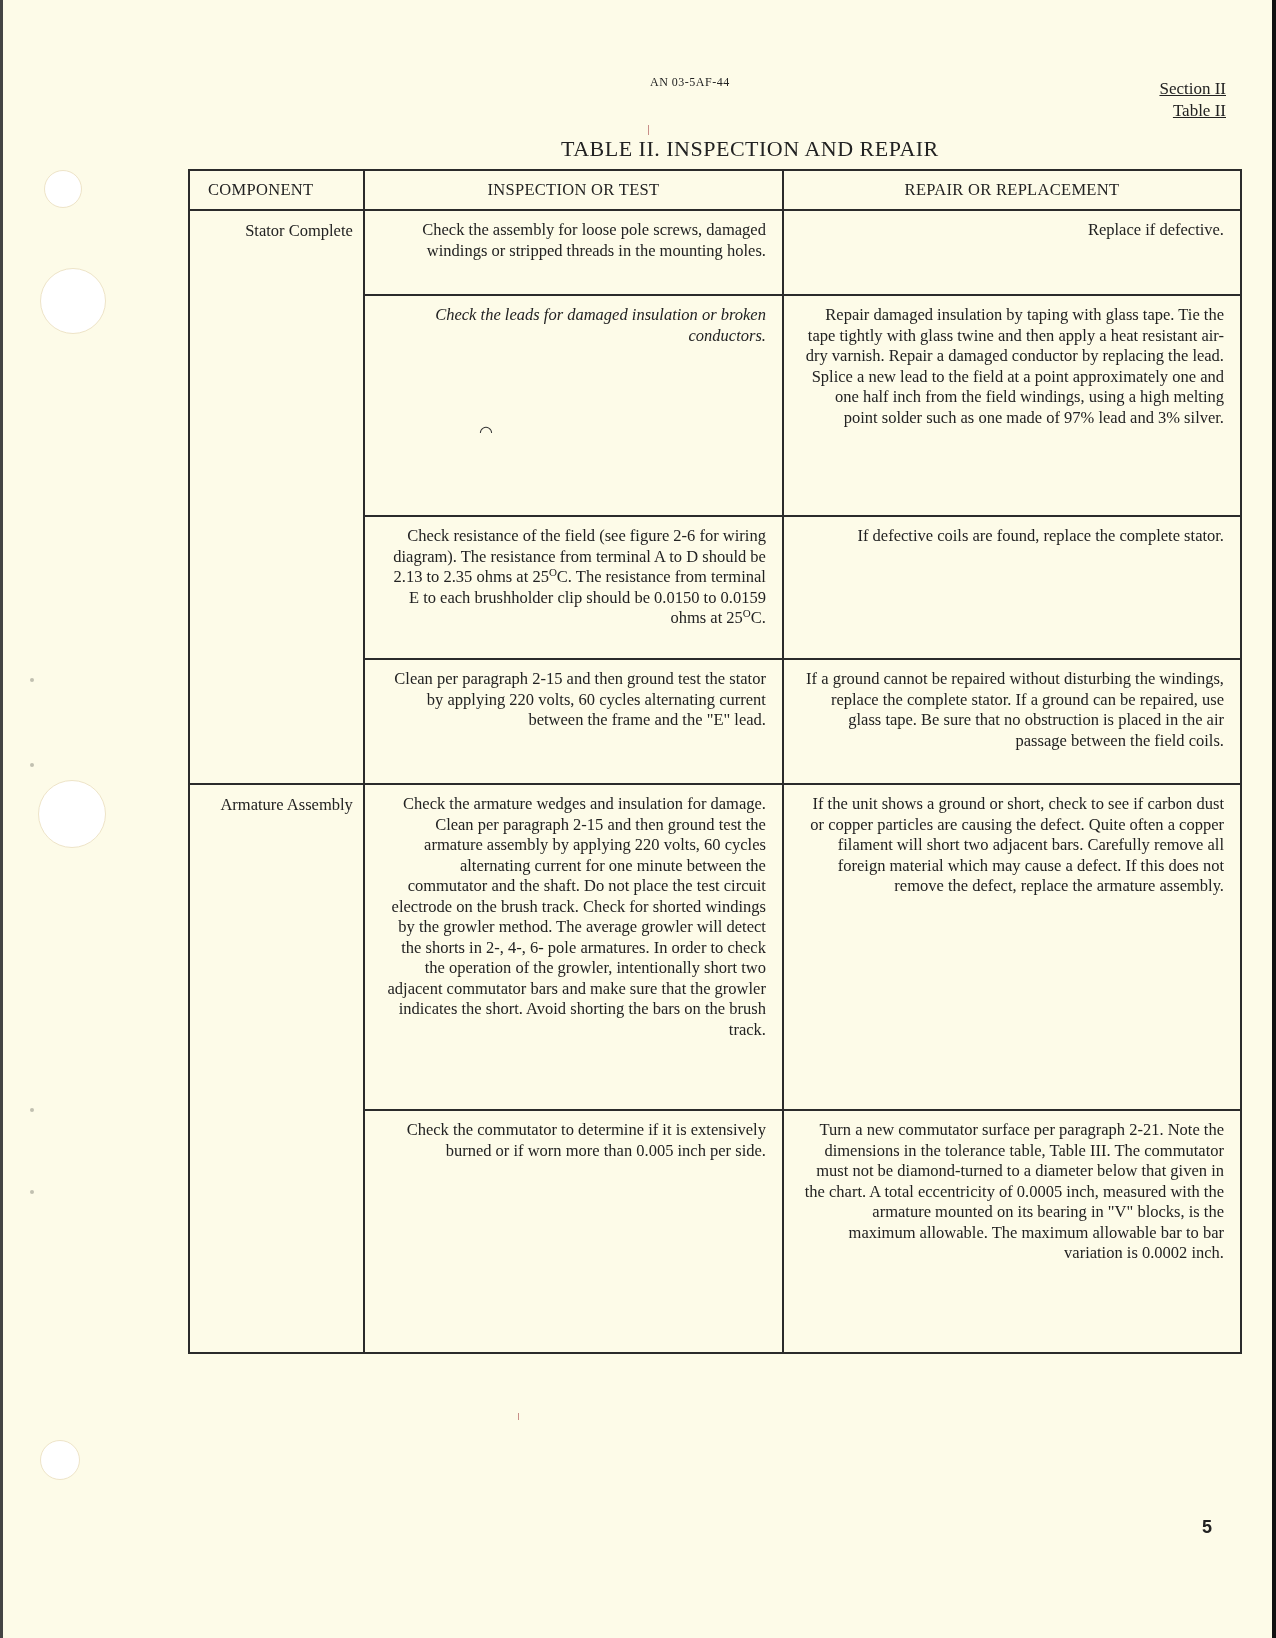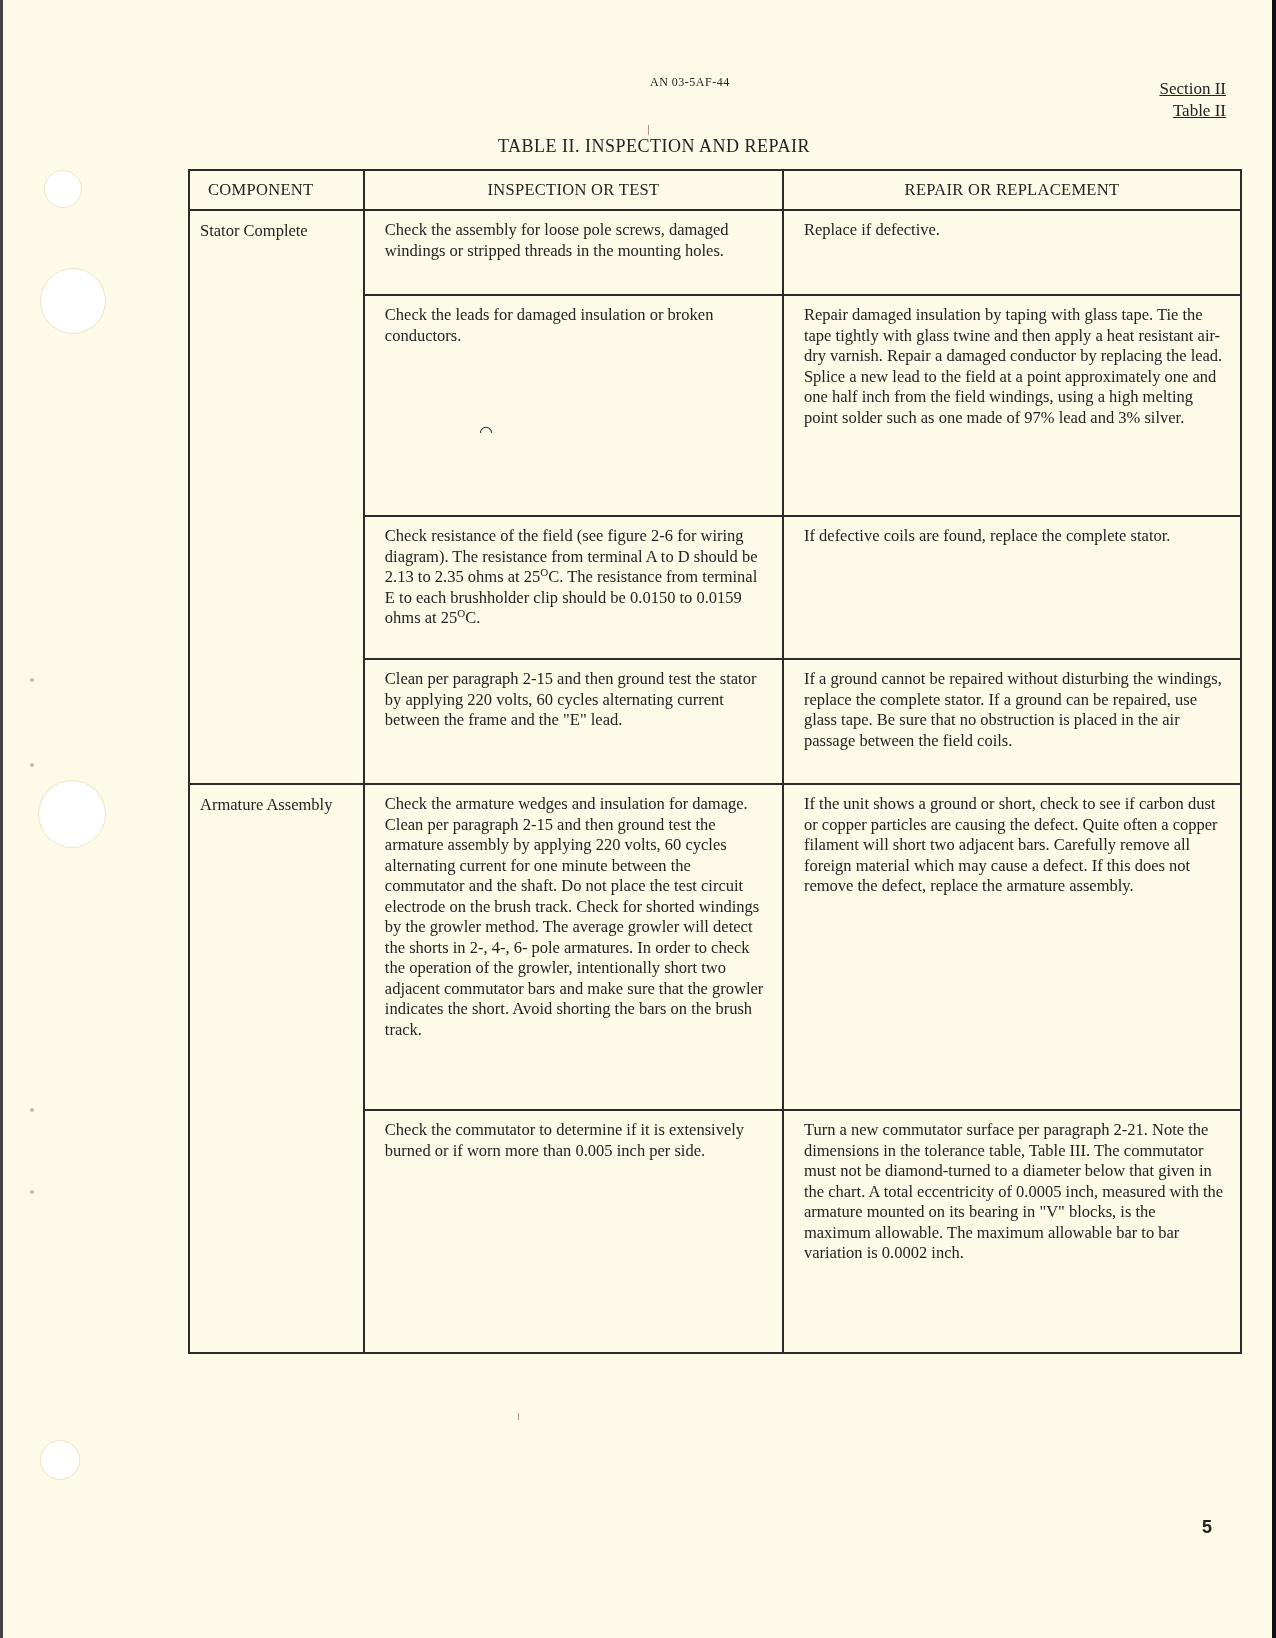--- a/index.html
+++ b/index.html
@@ -10,31 +10,31 @@
       overflow: hidden;
       font-family: "Liberation Serif", "DejaVu Serif", serif;
       color: #222;
     }
     .edge-left { position: absolute; left: 0; top: 0; width: 3px; height: 1638px; background: #444; }
     .edge-right { position: absolute; right: 0; top: 0; width: 4px; height: 1638px; background: #111; }
     .hole { position: absolute; border-radius: 50%; background: #ffffff; border: 1px solid #eee4c8; }
     .smudge { position: absolute; width: 4px; height: 4px; border-radius: 50%; background: #9a9a8a; opacity: .6; }
     .header-code { position: absolute; left: 650px; top: 75px; font-size: 12px; letter-spacing: .5px; }
     .header-right { position: absolute; right: 50px; top: 78px; text-align: right; font-size: 17px; line-height: 22px; text-decoration: underline; }
-    .table-title { position: absolute; left: 498px; top: 136px; font-size: 18px; letter-spacing: .5px; }
+    .table-title { position: absolute; left: 561px; top: 136px; font-size: 22px; letter-spacing: .5px; }
     table.main {
       position: absolute; left: 188px; top: 169px;
       width: 1054px;
       border-collapse: collapse;
       font-size: 16.5px; line-height: 20.5px;
     }
     table.main th, table.main td {
       border: 2px solid #2b2b2b;
       vertical-align: top;
-      text-align: left;
+      text-align: right;
     }
     table.main th {
       font-weight: normal; text-align: center;
       height: 38px; padding: 0 8px; vertical-align: middle;
       font-size: 16.5px; letter-spacing: .3px;
     }
     table.main th.comp { text-align: left; padding-left: 18px; }
     .col-comp { width: 175px; }
     .col-insp { width: 420px; }
     .col-rep { width: 459px; }
@@ -86,21 +86,21 @@
     </tr>
   </thead>
   <tbody>
 
     <tr>
       <td class="comp" rowspan="4" style="border-bottom:2px solid #2b2b2b;">Stator Complete</td>
       <td class="cell" style="height:62px;">Check the assembly for loose pole screws, damaged windings or stripped threads in the mounting holes.</td>
       <td class="cell">Replace if defective.</td>
     </tr>
     <tr>
-      <td class="cell" style="height:198px;">Check the leads for damaged insulation or broken conductors.</td>
+      <td class="cell" style="height:198px;font-style:italic;">Check the leads for damaged insulation or broken conductors.</td>
       <td class="cell">Repair damaged insulation by taping with glass tape. Tie the tape tightly with glass twine and then apply a heat resistant air-dry varnish. Repair a damaged conductor by replacing the lead. Splice a new lead to the field at a point approximately one and one half inch from the field windings, using a high melting point solder such as one made of 97% lead and 3% silver.</td>
     </tr>
     <tr>
       <td class="cell" style="height:120px;"><span>Check resistance of the field (see figure 2-6 for wiring diagram). The resistance from terminal A to D should be 2.13 to 2.35 ohms at 25</span><sup>O</sup><span>C. The resistance from terminal E to each brushholder clip should be 0.0150 to 0.0159 ohms at 25</span><sup>O</sup><span>C.</span></td>
       <td class="cell">If defective coils are found, replace the complete stator.</td>
     </tr>
     <tr>
       <td class="cell" style="height:102px;margin-left:16px;">Clean per paragraph 2-15 and then ground test the stator by applying 220 volts, 60 cycles alternating current between the frame and the "E" lead.</td>
       <td class="cell">If a ground cannot be repaired without disturbing the windings, replace the complete stator. If a ground can be repaired, use glass tape. Be sure that no obstruction is placed in the air passage between the field coils.</td>
     </tr>

